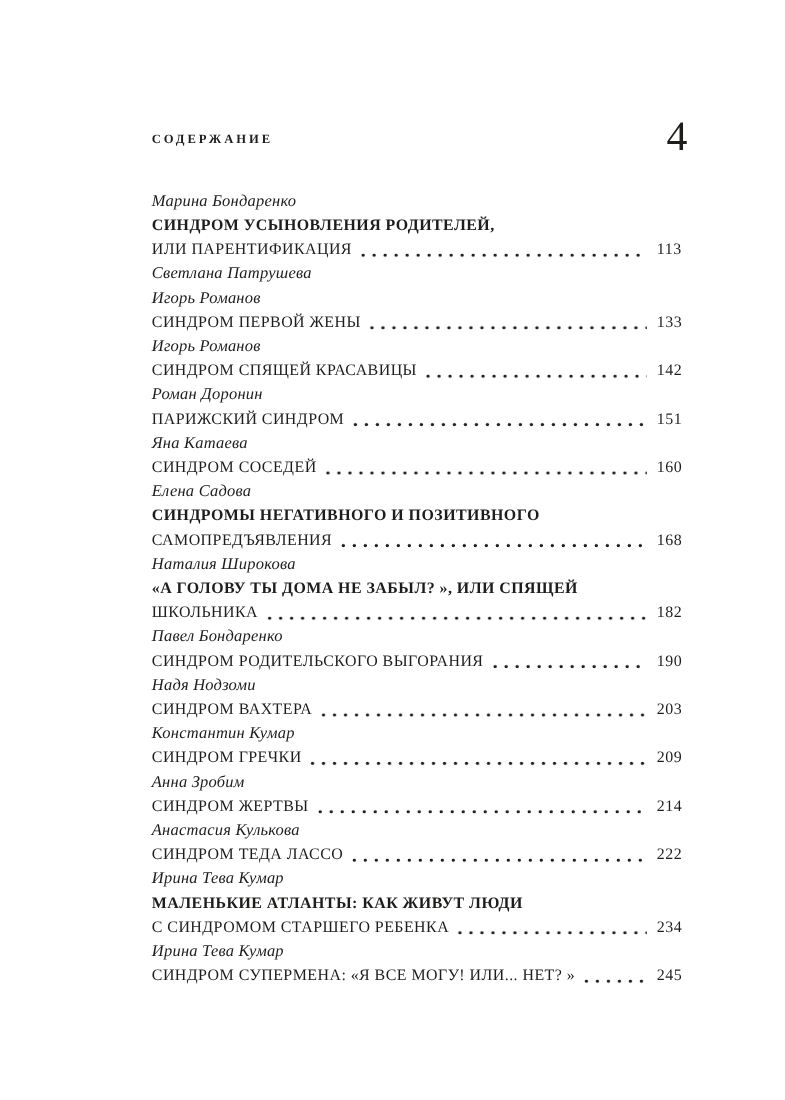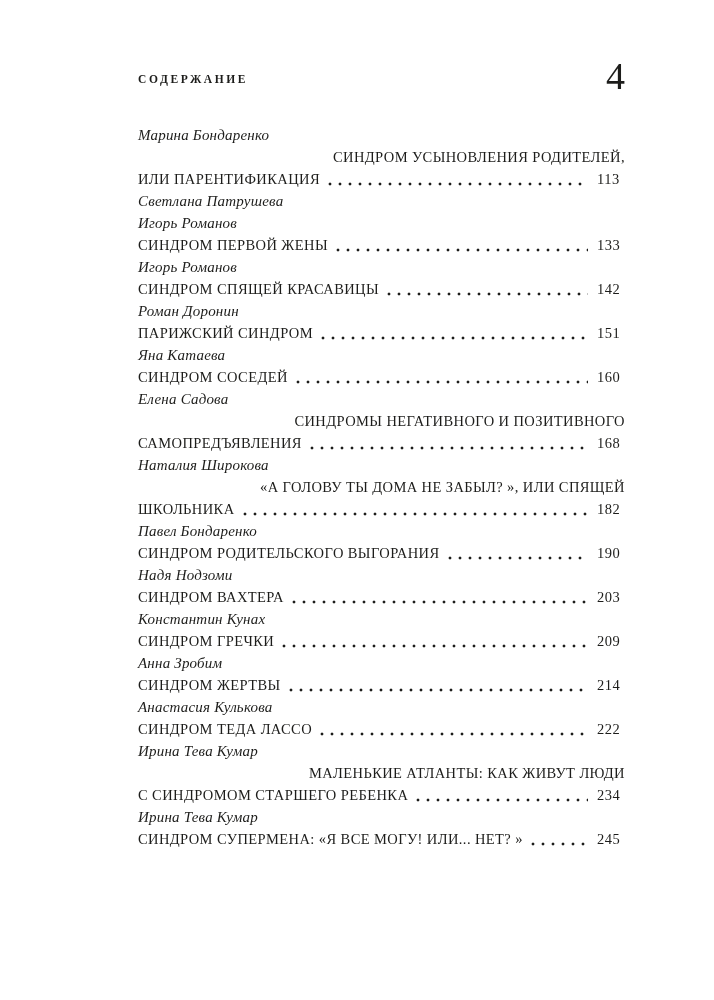--- a/index.html
+++ b/index.html
@@ -10,21 +10,21 @@
   html,body{background:#e8e8e8;}
   body{
     font-family:"Liberation Serif","DejaVu Serif",serif;
     color:var(--text);
   }
   .book-page{
     width:714px;
     height:1000px;
     margin:0 auto;
     background:var(--bg);
-    padding:60px 89px 0 138px;
+    padding:108px 89px 0 138px;
     overflow:hidden;
   }
   .header-row{
     position:relative;
     height:46px;
   }
   .contents-heading{
     position:absolute;
     left:0;
     top:13px;
@@ -47,22 +47,21 @@
   .author{
     font-style:italic;
     font-size:15px;
     line-height:22px;
     letter-spacing:0.2px;
   }
   .title-line{
     font-size:14.5px;
     line-height:22px;
     letter-spacing:0.4px;
-    font-weight:400;
-    text-align:right;
+    font-weight:700;
   }
   .title-row{
     display:flex;
     align-items:baseline;
     font-size:14.5px;
     line-height:22px;
     letter-spacing:0.4px;
     font-weight:400;
   }
   .title-text{
@@ -176,21 +175,21 @@
   <div class="entry">
     <div class="author">Надя Нодзоми</div>
     <div class="title-row">
       <span class="title-text">СИНДРОМ ВАХТЕРА</span>
       <span class="leader"></span>
       <span class="page-num">203</span>
     </div>
   </div>
 
   <div class="entry">
-    <div class="author">Константин Кунах</div>
+    <div class="author">Константин Кумар</div>
     <div class="title-row">
       <span class="title-text">СИНДРОМ ГРЕЧКИ</span>
       <span class="leader"></span>
       <span class="page-num">209</span>
     </div>
   </div>
 
   <div class="entry">
     <div class="author">Анна Зробим</div>
     <div class="title-row">

